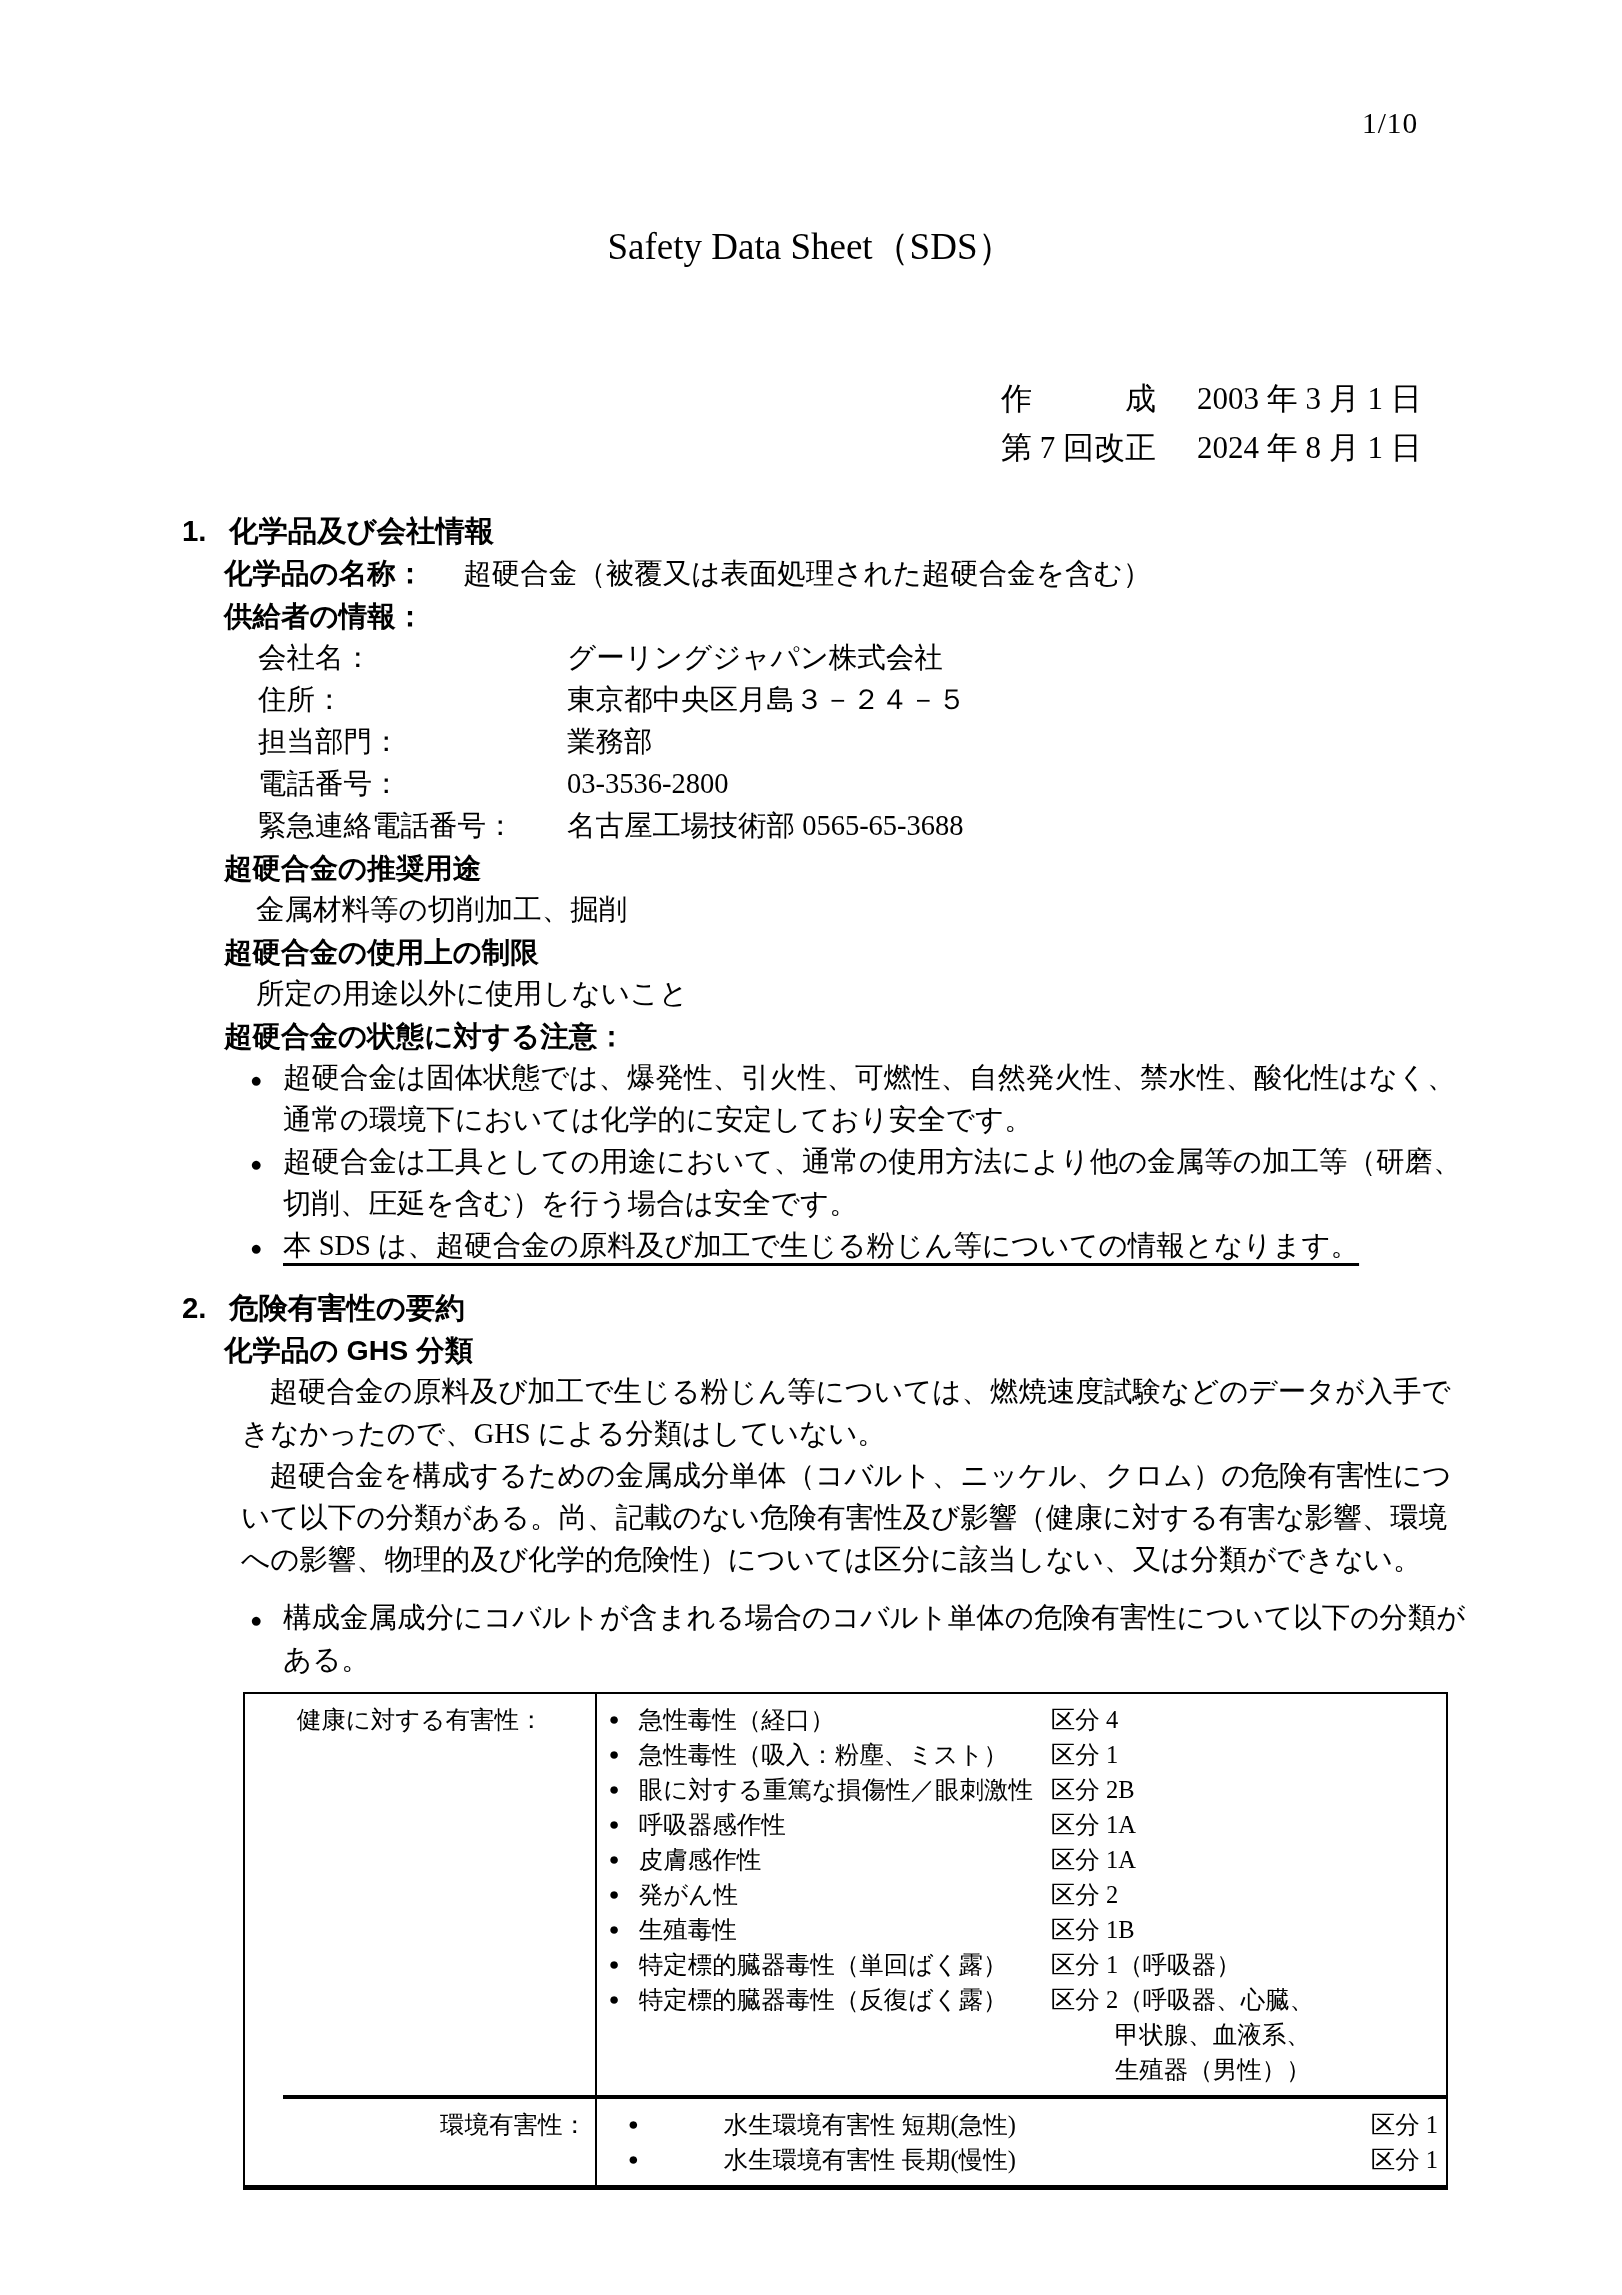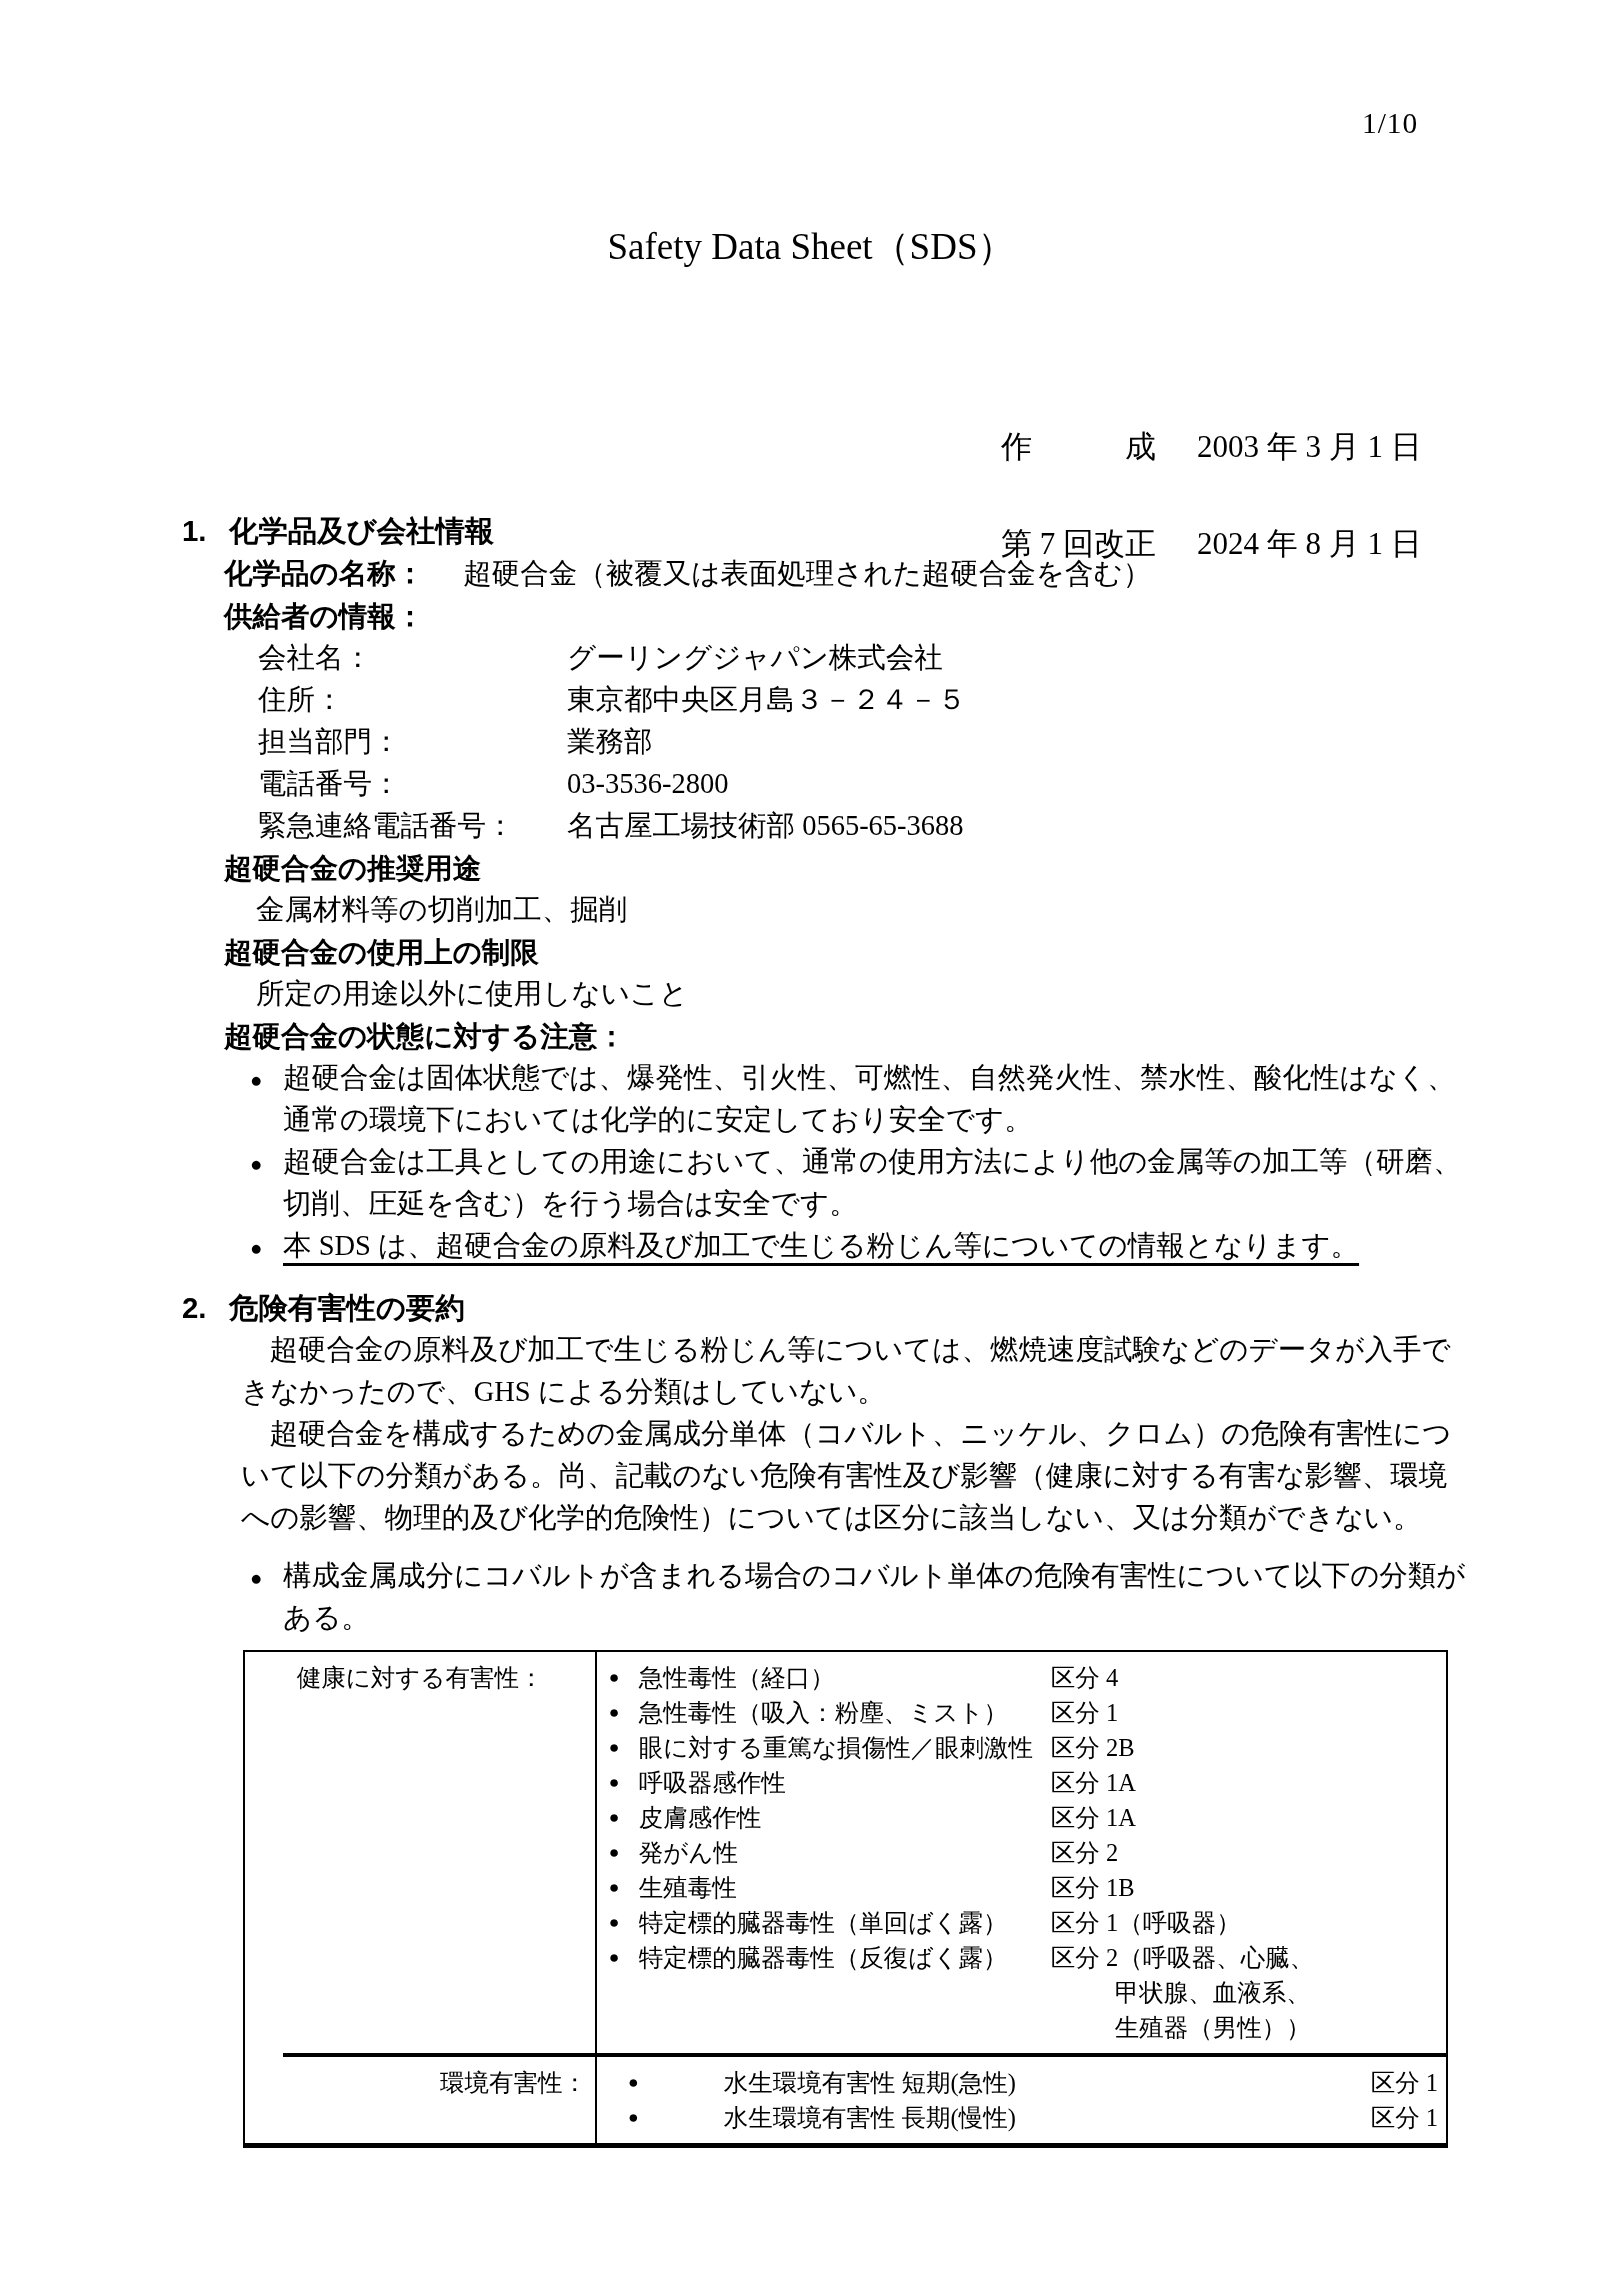--- a/index.html
+++ b/index.html
@@ -15,21 +15,21 @@
     font-size:29.4px;letter-spacing:1px;
   }
   .title{
     position:absolute;top:222px;left:0;width:100%;
     text-align:center;font-size:37px;
   }
   .dates{
     position:absolute;top:374px;left:1001px;
     font-size:31px;line-height:49px;
   }
-  .daterow{display:flex;margin-top:48px;}
+  .daterow{display:flex;}
   .datelabel{flex:none;width:196px;}
   .content{
     position:absolute;top:510px;left:182px;width:1291px;
     font-size:28.5px;line-height:42px;
   }
   .h1{
     font-family:"Liberation Sans","DejaVu Sans",sans-serif;
     font-weight:700;font-size:29.4px;
   }
   .h1 .num{display:inline-block;min-width:47px;}
@@ -155,20 +155,21 @@
       <li>
         <span class="dot">●</span>
         <span class="u">本 SDS は、超硬合金の原料及び加工で生じる粉じん等についての情報となります。</span>
       </li>
     </ul>
 
     <div class="h1 sec2">
       <span class="num">2.</span><span>危険有害性の要約</span>
     </div>
 
+    <div class="ind1 g">化学品の GHS 分類</div>
 
     <div class="para">超硬合金の原料及び加工で生じる粉じん等については、燃焼速度試験などのデータが入手できなかったので、GHS による分類はしていない。</div>
     <div class="para">超硬合金を構成するための金属成分単体（コバルト、ニッケル、クロム）の危険有害性について以下の分類がある。尚、記載のない危険有害性及び影響（健康に対する有害な影響、環境への影響、物理的及び化学的危険性）については区分に該当しない、又は分類ができない。</div>
 
     <ul class="bullets cobalt">
       <li>
         <span class="dot">●</span>
         <span>構成金属成分にコバルトが含まれる場合のコバルト単体の危険有害性について以下の分類がある。</span>
       </li>
     </ul>

